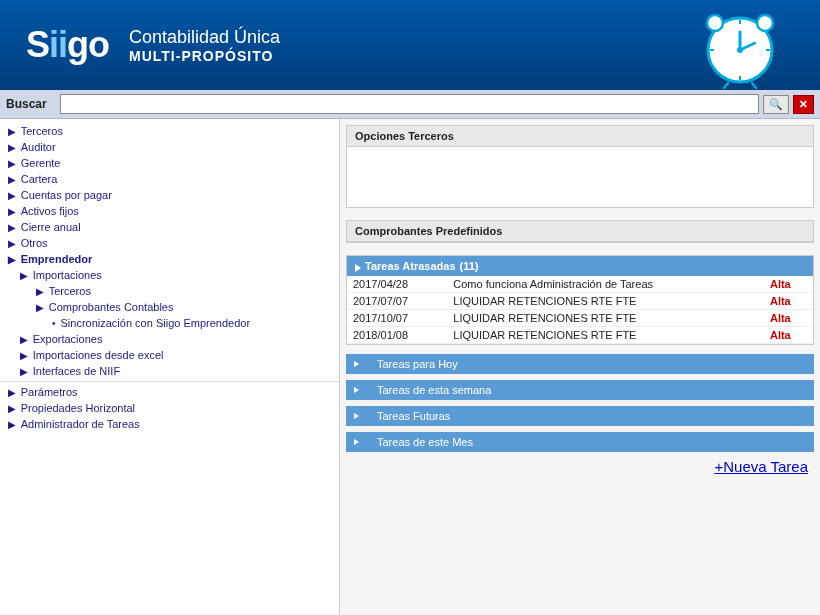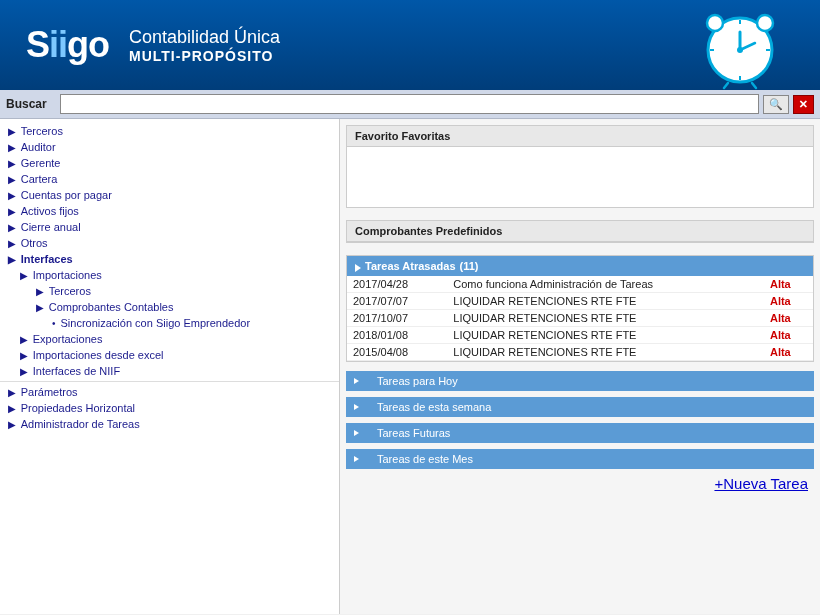--- a/index.html
+++ b/index.html
@@ -331,21 +331,21 @@
     <div class="sidebar-item">
       <span class="arrow">▶</span>
       <span>Cierre anual</span>
     </div>
     <div class="sidebar-item">
       <span class="arrow">▶</span>
       <span>Otros</span>
     </div>
     <div class="sidebar-item active">
       <span class="arrow">▶</span>
-      <span>Interfaces</span>
+      <span>Emprendedor</span>
     </div>
 
     <div class="sidebar-item sidebar-sub">
       <span class="arrow">▶</span>
       <span>Importaciones</span>
     </div>
     <div class="sidebar-item sidebar-sub2">
       <span class="arrow">▶</span>
       <span>Terceros</span>
     </div>
@@ -380,21 +380,21 @@
     </div>
     <div class="sidebar-item">
       <span class="arrow">▶</span>
       <span>Administrador de Tareas</span>
     </div>
   </div>
 
   <div class="right-panel">
 
     <div class="section-box">
-      <div class="section-header">Favorito Favoritas</div>
+      <div class="section-header">Opciones Terceros</div>
       <div class="section-body"></div>
     </div>
 
     <div class="section-box">
       <div class="section-header">Comprobantes Predefinidos</div>
     </div>
 
     <div class="section-box">
       <div class="tareas-header">
         <span class="triangle"></span>
@@ -416,25 +416,20 @@
           <tr class="table-row">
             <td>2017/10/07</td>
             <td>LIQUIDAR RETENCIONES RTE FTE</td>
             <td class="alta">Alta</td>
           </tr>
           <tr class="table-row">
             <td>2018/01/08</td>
             <td>LIQUIDAR RETENCIONES RTE FTE</td>
             <td class="alta">Alta</td>
           </tr>
-          <tr class="table-row">
-            <td>2015/04/08</td>
-            <td>LIQUIDAR RETENCIONES RTE FTE</td>
-            <td class="alta">Alta</td>
-          </tr>
         </tbody>
       </table>
     </div>
 
     <div class="tarea-section">
       <span class="tri"></span>
       <span>Tareas para Hoy</span>
     </div>
     <div class="tarea-section">
       <span class="tri"></span>

